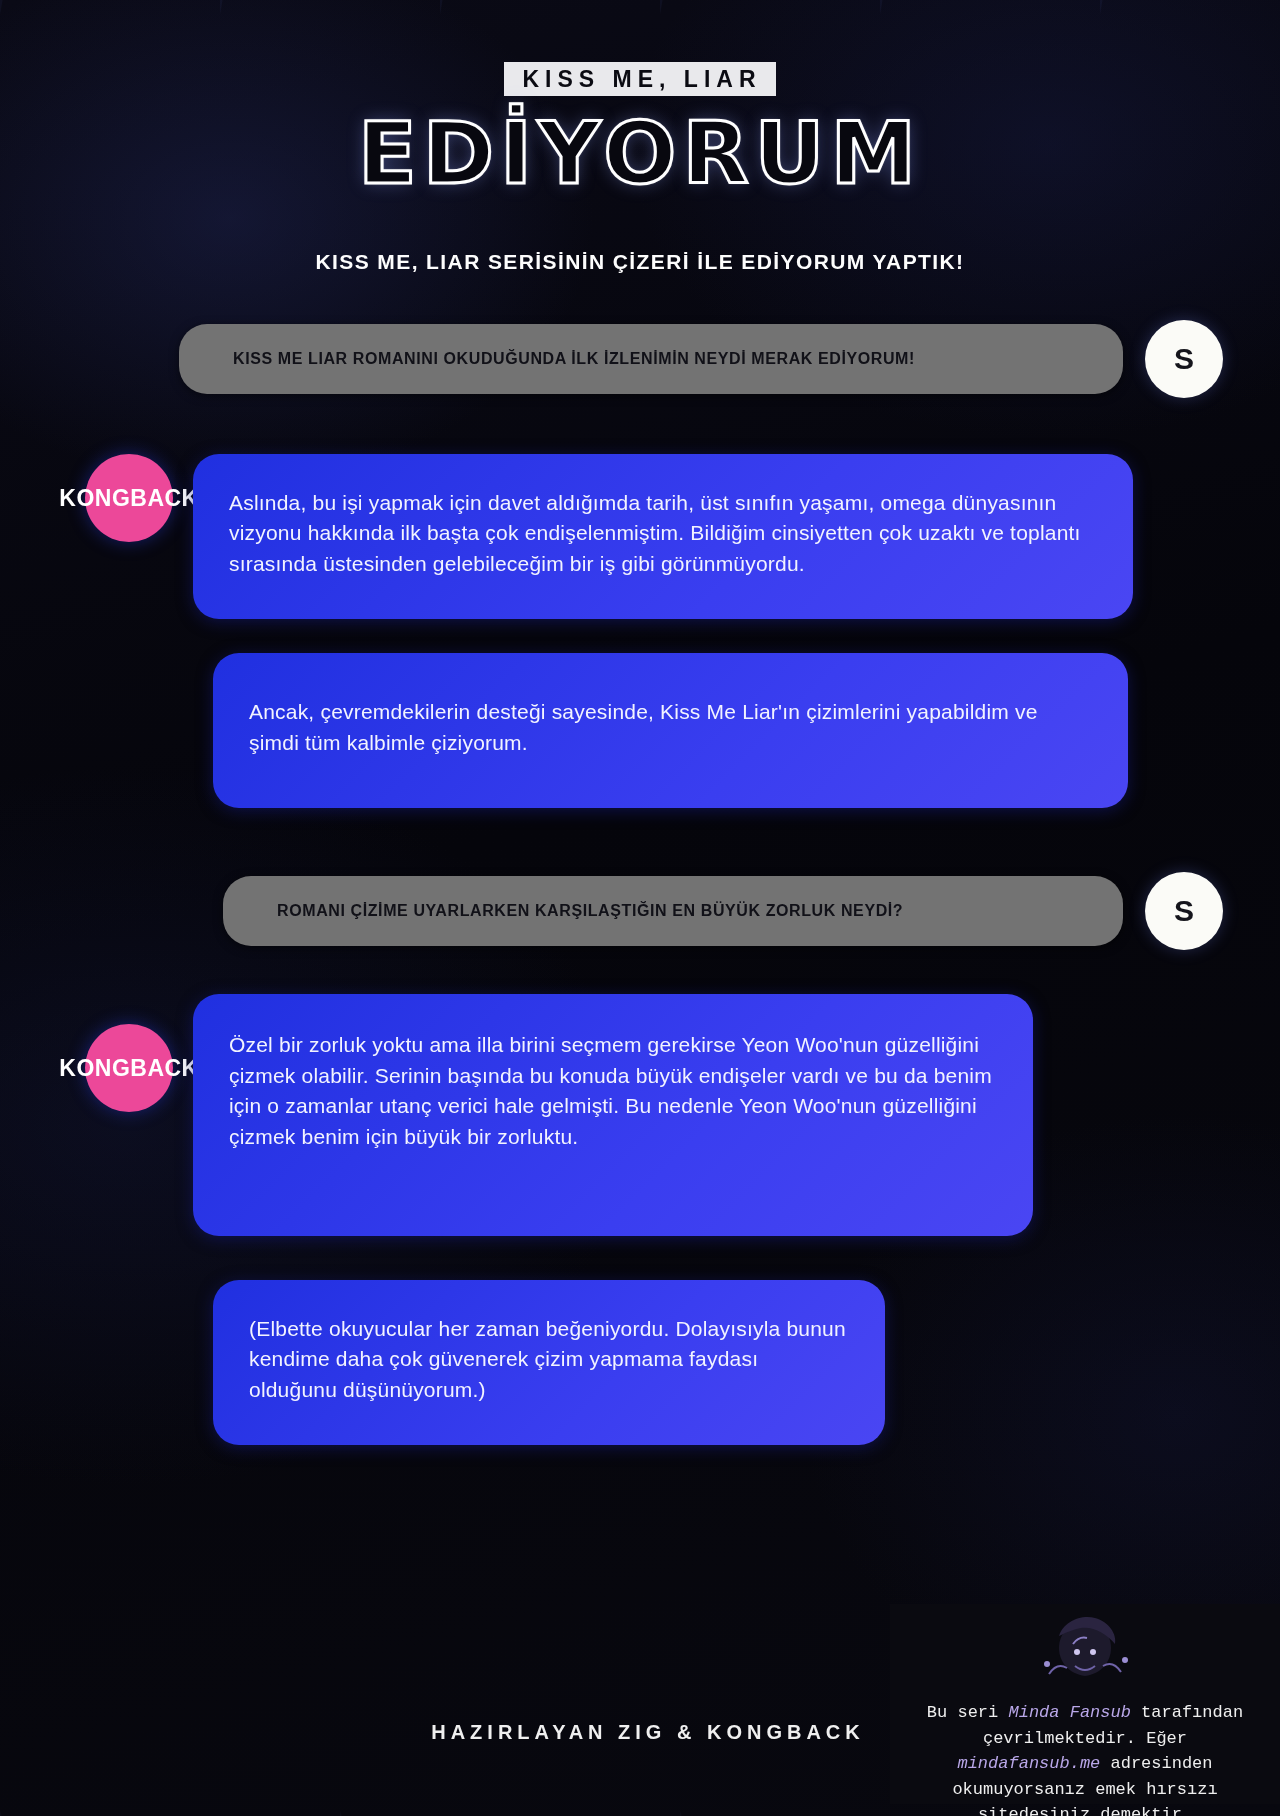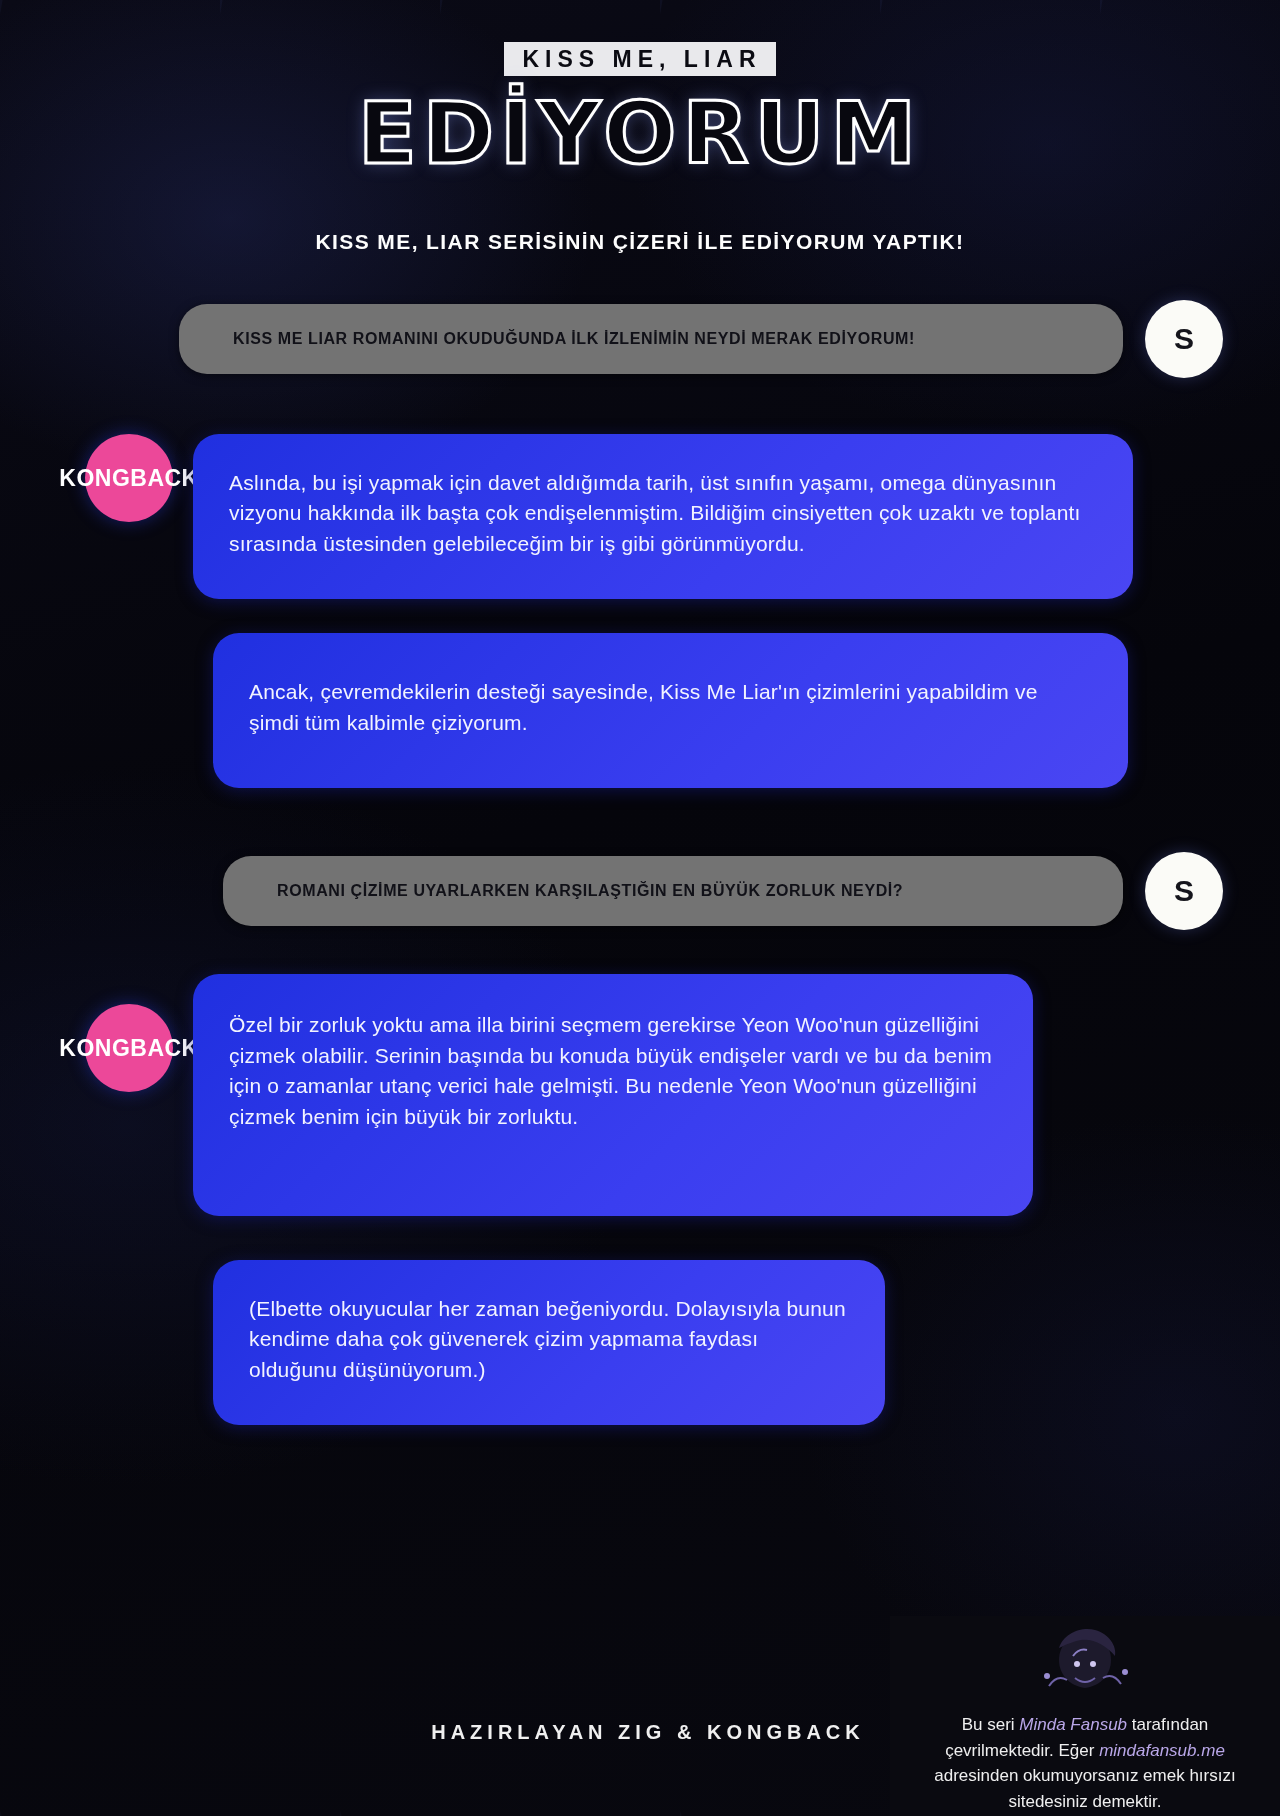--- a/index.html
+++ b/index.html
@@ -30,21 +30,21 @@
     inset: 0;
     background:
       linear-gradient(100deg, rgba(90,110,200,0.07) 0 2px, rgba(0,0,0,0) 3px 100%),
       linear-gradient(72deg, rgba(90,110,200,0.05) 0 1px, rgba(0,0,0,0) 2px 100%);
     background-size: 220px 100%, 340px 100%;
   }
 
   .page { position: relative; width: 1280px; height: 1816px; }
 
   
-  .header { padding-top: 42px; text-align: center; position: relative; }
+  .header { padding-top: 62px; text-align: center; position: relative; }
   .kicker {
     display: inline-block;
     background: #e9e9ec;
     color: #0b0b12;
     font-size: 23px;
     font-weight: bold;
     letter-spacing: 6px;
     padding: 6px 14px 5px 18px;
     line-height: 1;
   }
@@ -129,26 +129,26 @@
   .spacer-34 { height: 34px; }
   .spacer-64 { height: 64px; }
   .spacer-44 { height: 44px; }
 
   .kb2 { margin-top: 30px; }
 
   
   .credit {
     position: absolute;
     right: 0px;
-    bottom: 0px;
+    bottom: 12px;
     width: 390px;
     height: 200px;
     background: #0a0a10;
     color: #efefef;
-    font-family: Liberation Sans, sans-serif;
+    font-family: Liberation Mono, monospace;
     font-size: 17px;
     line-height: 1.5;
     text-align: center;
     padding: 96px 22px 0 22px;
   }
   .credit .hl { color: #b9a7e8; font-style: italic; }
   .credit-mascot {
     position: absolute;
     top: 10px; left: 50%;
     transform: translateX(-50%);

